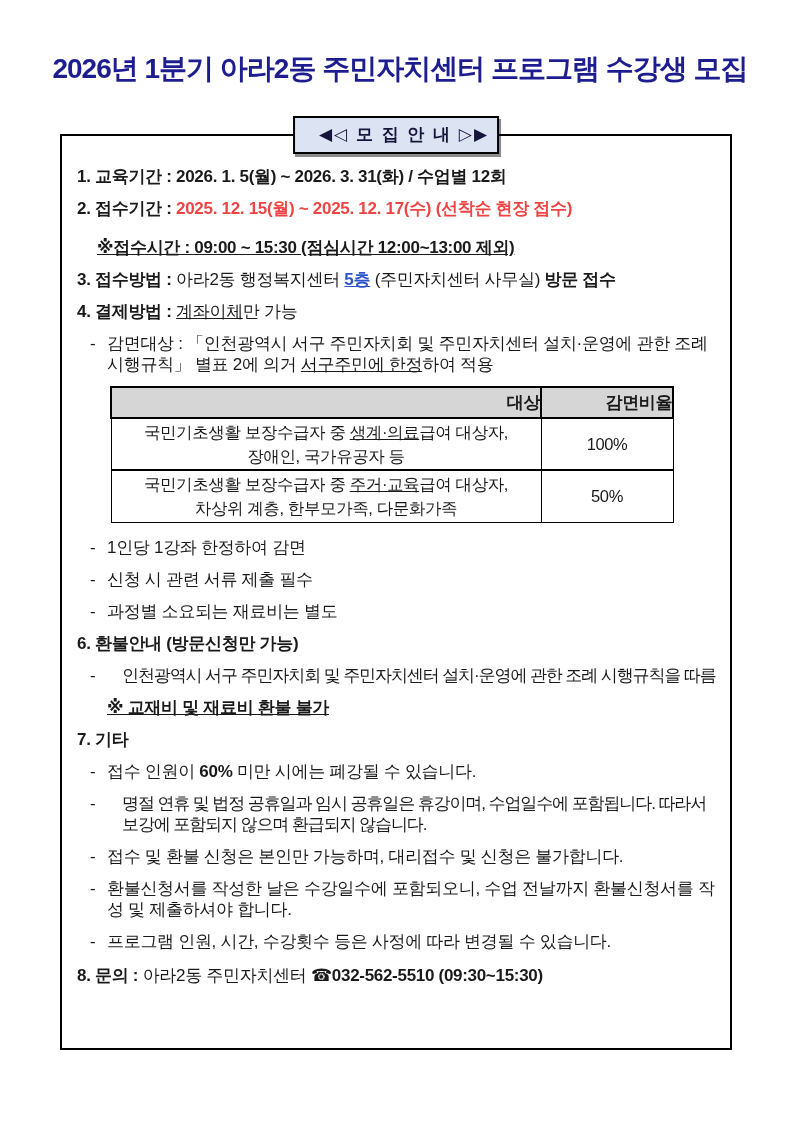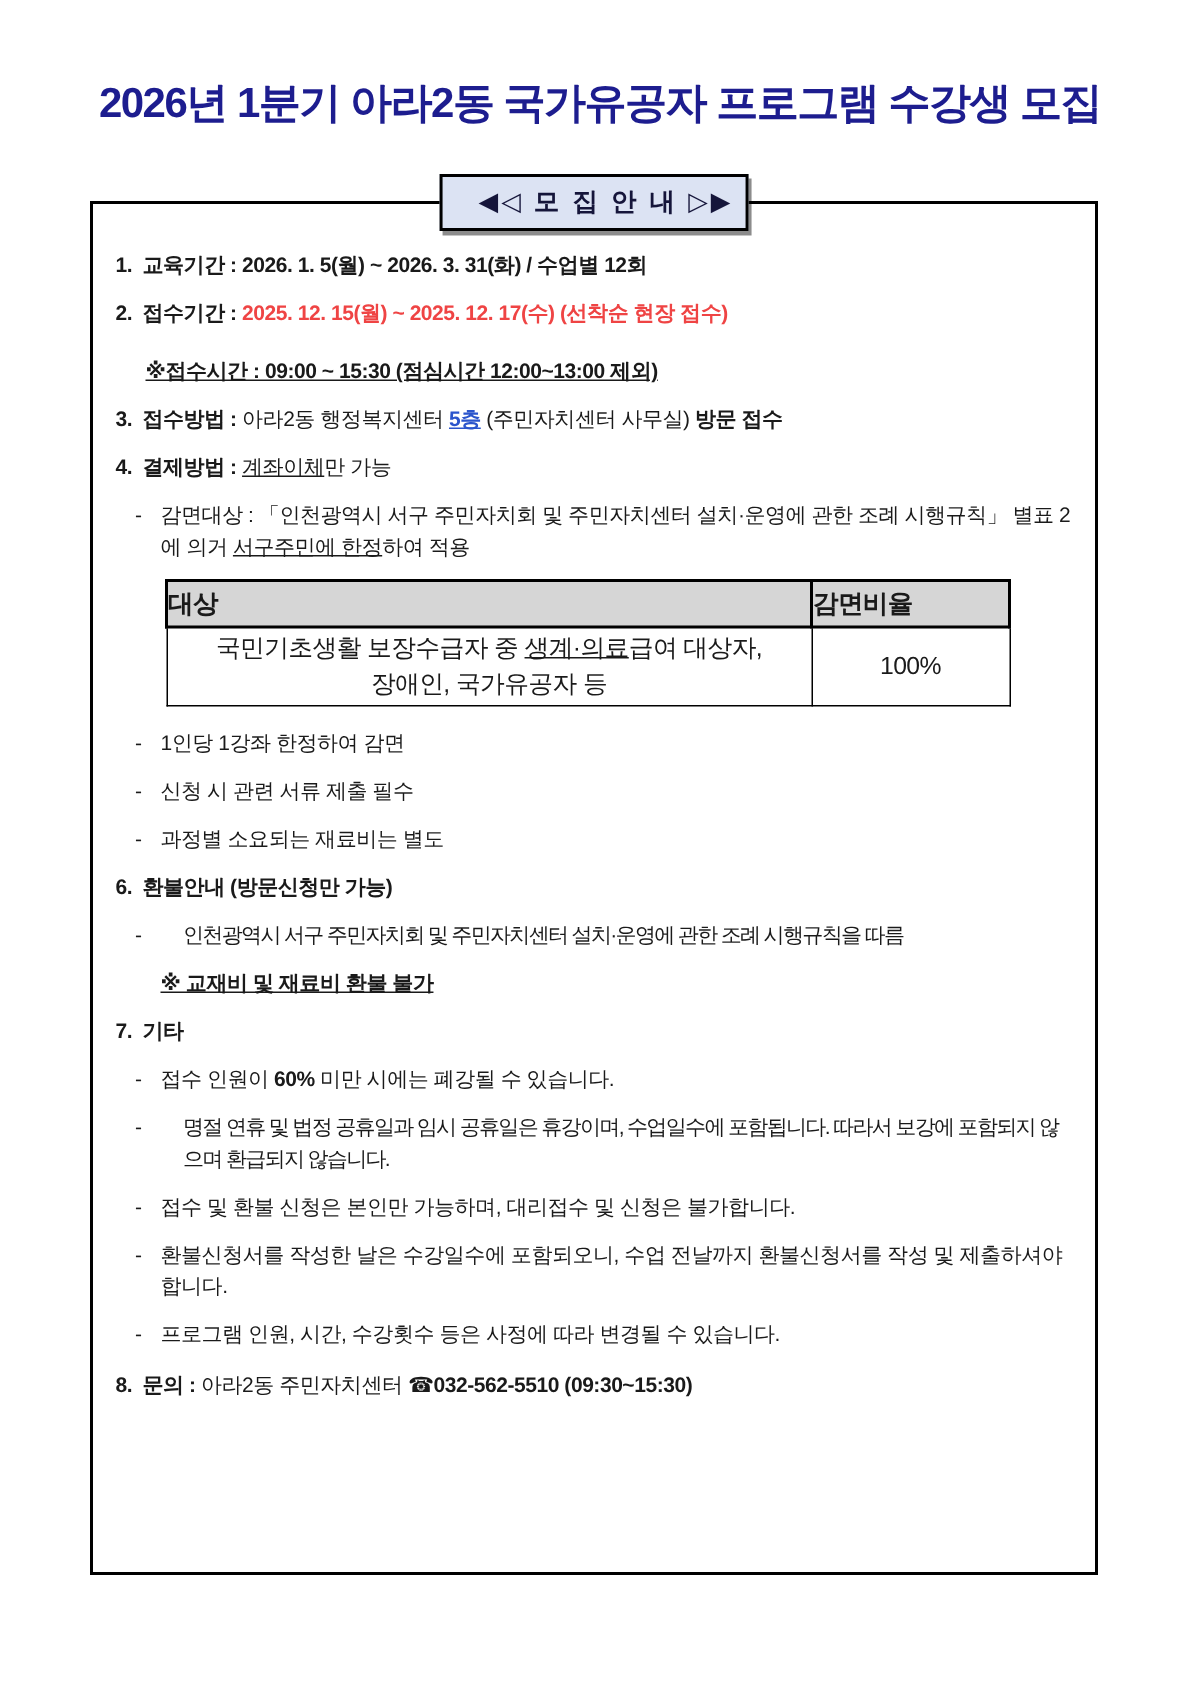--- a/index.html
+++ b/index.html
@@ -20,21 +20,21 @@
     background:#dce3f3; border:2px solid #000;
     padding:5px 8px 6px 24px;
     font-size:17px; font-weight:bold; color:#15153a; letter-spacing:2px;
     white-space:nowrap; z-index:2;
     box-shadow:2px 3px 0 rgba(0,0,0,0.45);
   }
   .main-box {
     border:2px solid #000; min-height:916px;
     padding:30px 14px 10px 15px;
   }
-  .row { font-size:14px; line-height:21px; letter-spacing:-0.3px; margin-bottom:11px; }
+  .row { font-size:17px; line-height:21px; letter-spacing:-0.3px; margin-bottom:11px; }
   .numline .num { display:inline-block; min-width:18px; font-weight:bold; }
   .lbl { font-weight:bold; }
   .b { font-weight:bold; }
   .red { color:#ef4444; font-weight:bold; }
   .blue-u { color:#2b55cc; text-decoration:underline; }
   .u { text-decoration:underline; }
   .sub { padding-left:20px; font-weight:bold;margin-top:18px; }
   .sub .inner { text-decoration:underline; }
   .bullet { display:flex; padding-left:13px; }
   .bullet .dash { flex:none; width:17px; }
@@ -43,35 +43,35 @@
   .warnline { padding-left:30px; font-weight:bold; text-decoration:underline; }
   table.discount {
     border-collapse:collapse; margin:4px 0 14px 33px;
     width:562px; table-layout:fixed;
     font-size:16.5px; letter-spacing:-0.4px;
   }
   table.discount col.c1 { width:430px; }
   table.discount col.c2 { width:132px; }
   table.discount th {
     background:#d6d6d6; border:2px solid #000;
-    height:31px; font-size:17px; font-weight:bold; text-align:left;
+    height:31px; font-size:17px; font-weight:bold; text-align:right;
   }
   table.discount td {
     border:1.5px solid #000; border-top-width:2px;
     height:52px; text-align:center; vertical-align:middle;
     line-height:24px; padding:1px 4px;
   }
   .sp-top { margin-top:13px; }
 </style>
 </head>
 <body>
 
 <div class="page">
 
-  <h1 class="title">2026년 1분기 아라2동 국가유공자 프로그램 수강생 모집</h1>
+  <h1 class="title">2026년 1분기 아라2동 주민자치센터 프로그램 수강생 모집</h1>
 
   <div class="wrap">
     <div class="badge">◀◁ 모 집 안 내 ▷▶</div>
 
     <div class="main-box">
 
       <div class="row numline">
         <span class="num">1.</span><span class="lbl">교육기간</span><span class="lbl"> : </span><span class="b">2026. 1. 5(월) ~ 2026. 3. 31(화) / 수업별 12회</span>
       </div>
 
@@ -108,20 +108,27 @@
             <th>감면비율</th>
           </tr>
         </thead>
         <tbody>
           <tr>
             <td>
               <div><span>국민기초생활 보장수급자 중 </span><span class="u">생계·의료</span><span>급여 대상자,</span></div>
               <div>장애인, 국가유공자 등</div>
             </td>
             <td>100%</td>
+          </tr>
+          <tr>
+            <td>
+              <div><span>국민기초생활 보장수급자 중 </span><span class="u">주거·교육</span><span>급여 대상자,</span></div>
+              <div>차상위 계층, 한부모가족, 다문화가족</div>
+            </td>
+            <td>50%</td>
           </tr>
         </tbody>
       </table>
 
       <div class="row bullet">
         <span class="dash">-</span>
         <span class="btext">1인당 1강좌 한정하여 감면</span>
       </div>
       <div class="row bullet">
         <span class="dash">-</span>

